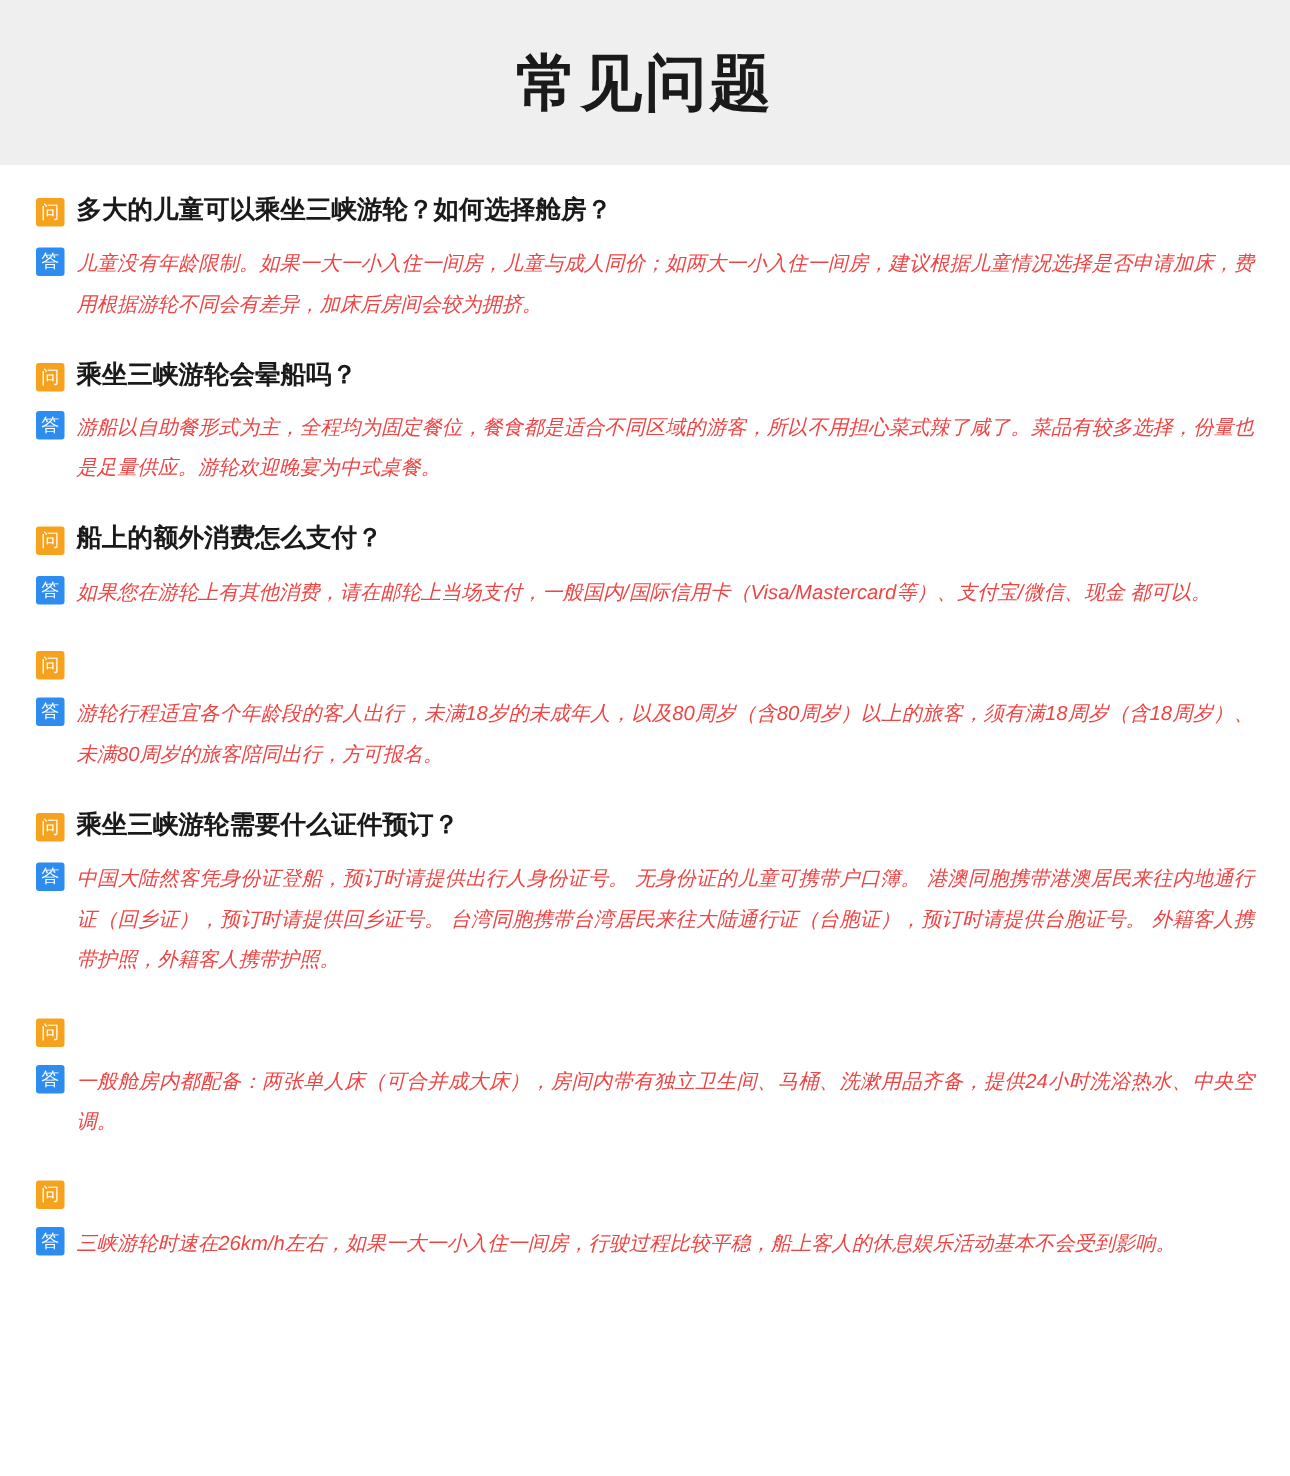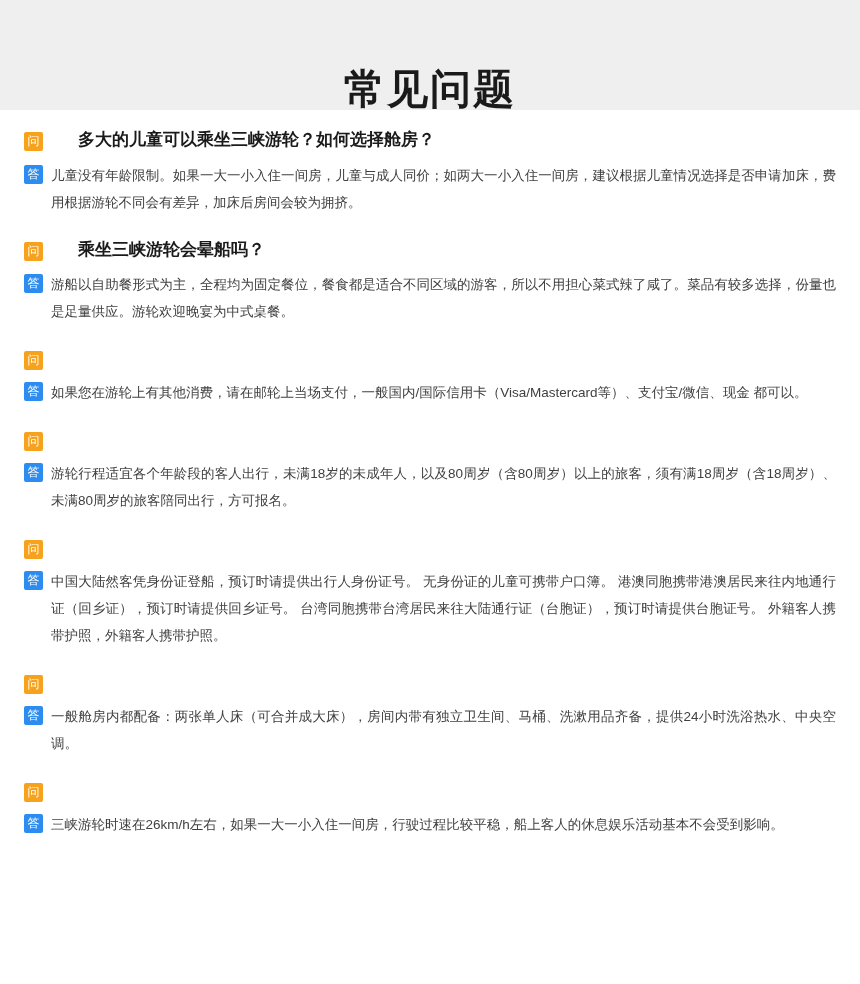--- a/index.html
+++ b/index.html
@@ -16,21 +16,21 @@
     width: 860px;
     min-height: 984px;
     position: relative;
     background: #ffffff;
   }
   .header {
     width: 860px;
     height: 110px;
     background: #efefef;
     display: flex;
-    align-items: flex-end;
+    align-items: center;
     justify-content: center;
     box-sizing: border-box;
   }
   .header-title {
     font-size: 41px;
     font-weight: bold;
     color: #1a1a1a;
     letter-spacing: 2px;
     line-height: 1;
     margin: 0;
@@ -70,27 +70,27 @@
   }
   .badge-a {
     background: #2d8cf0;
     margin-top: 3px;
   }
   .q-text {
     font-size: 17px;
     font-weight: bold;
     color: #1a1a1a;
     line-height: 1.45;
-    margin-left: 27px;
   }
   .a-text {
     font-size: 13.5px;
-    color: #404040;
+    color: #ef4444;
     line-height: 2.0;
     text-align: justify;
+    font-style: italic;
   }
 </style>
 </head>
 <body>
 
 <div class="page">
 
   <div class="header">
     <h1 class="header-title">常见问题</h1>
   </div>
@@ -115,40 +115,42 @@
       </div>
       <div class="faq-answer">
         <span class="badge badge-a">答</span>
         <span class="a-text">游船以自助餐形式为主，全程均为固定餐位，餐食都是适合不同区域的游客，所以不用担心菜式辣了咸了。菜品有较多选择，份量也是足量供应。游轮欢迎晚宴为中式桌餐。</span>
       </div>
     </div>
 
     <div class="faq-item">
       <div class="faq-question">
         <span class="badge badge-q">问</span>
+        <span class="q-text">船上的额外消费怎么支付？</span>
       </div>
       <div class="faq-answer">
         <span class="badge badge-a">答</span>
         <span class="a-text">如果您在游轮上有其他消费，请在邮轮上当场支付，一般国内/国际信用卡（Visa/Mastercard等）、支付宝/微信、现金 都可以。</span>
       </div>
     </div>
 
     <div class="faq-item">
       <div class="faq-question">
         <span class="badge badge-q">问</span>
       </div>
       <div class="faq-answer">
         <span class="badge badge-a">答</span>
         <span class="a-text">游轮行程适宜各个年龄段的客人出行，未满18岁的未成年人，以及80周岁（含80周岁）以上的旅客，须有满18周岁（含18周岁）、未满80周岁的旅客陪同出行，方可报名。</span>
       </div>
     </div>
 
     <div class="faq-item">
       <div class="faq-question">
         <span class="badge badge-q">问</span>
+        <span class="q-text">乘坐三峡游轮需要什么证件预订？</span>
       </div>
       <div class="faq-answer">
         <span class="badge badge-a">答</span>
         <span class="a-text">中国大陆然客凭身份证登船，预订时请提供出行人身份证号。 无身份证的儿童可携带户口簿。 港澳同胞携带港澳居民来往内地通行证（回乡证），预订时请提供回乡证号。 台湾同胞携带台湾居民来往大陆通行证（台胞证），预订时请提供台胞证号。 外籍客人携带护照，外籍客人携带护照。</span>
       </div>
     </div>
 
     <div class="faq-item">
       <div class="faq-question">
         <span class="badge badge-q">问</span>

